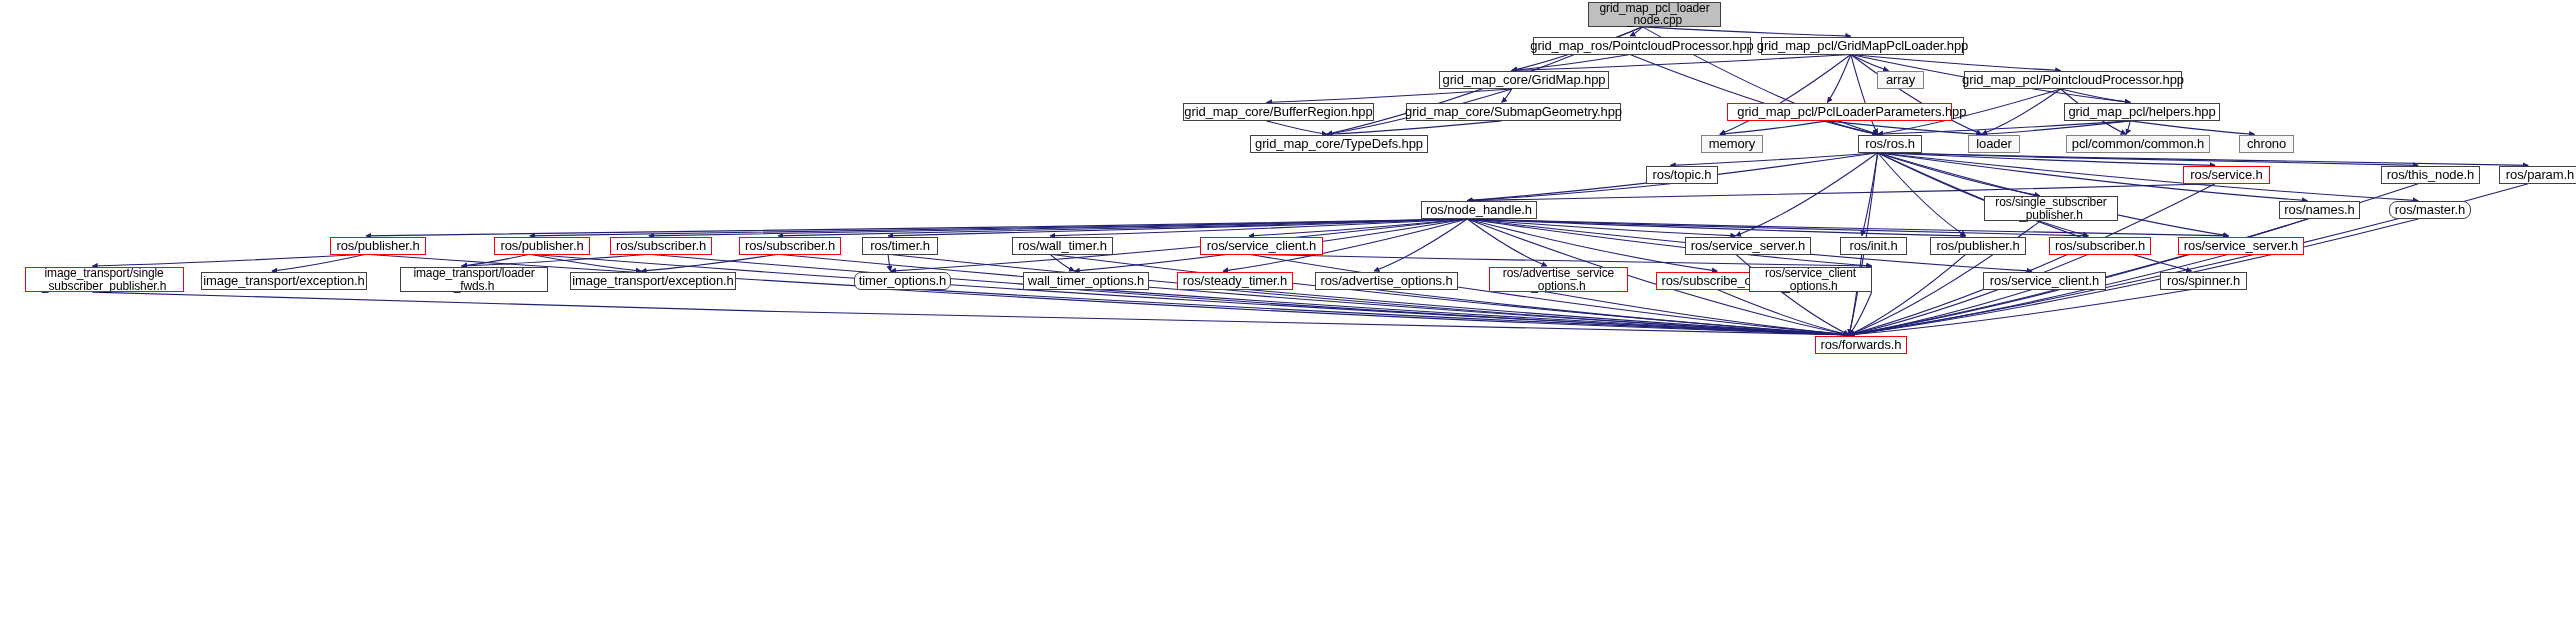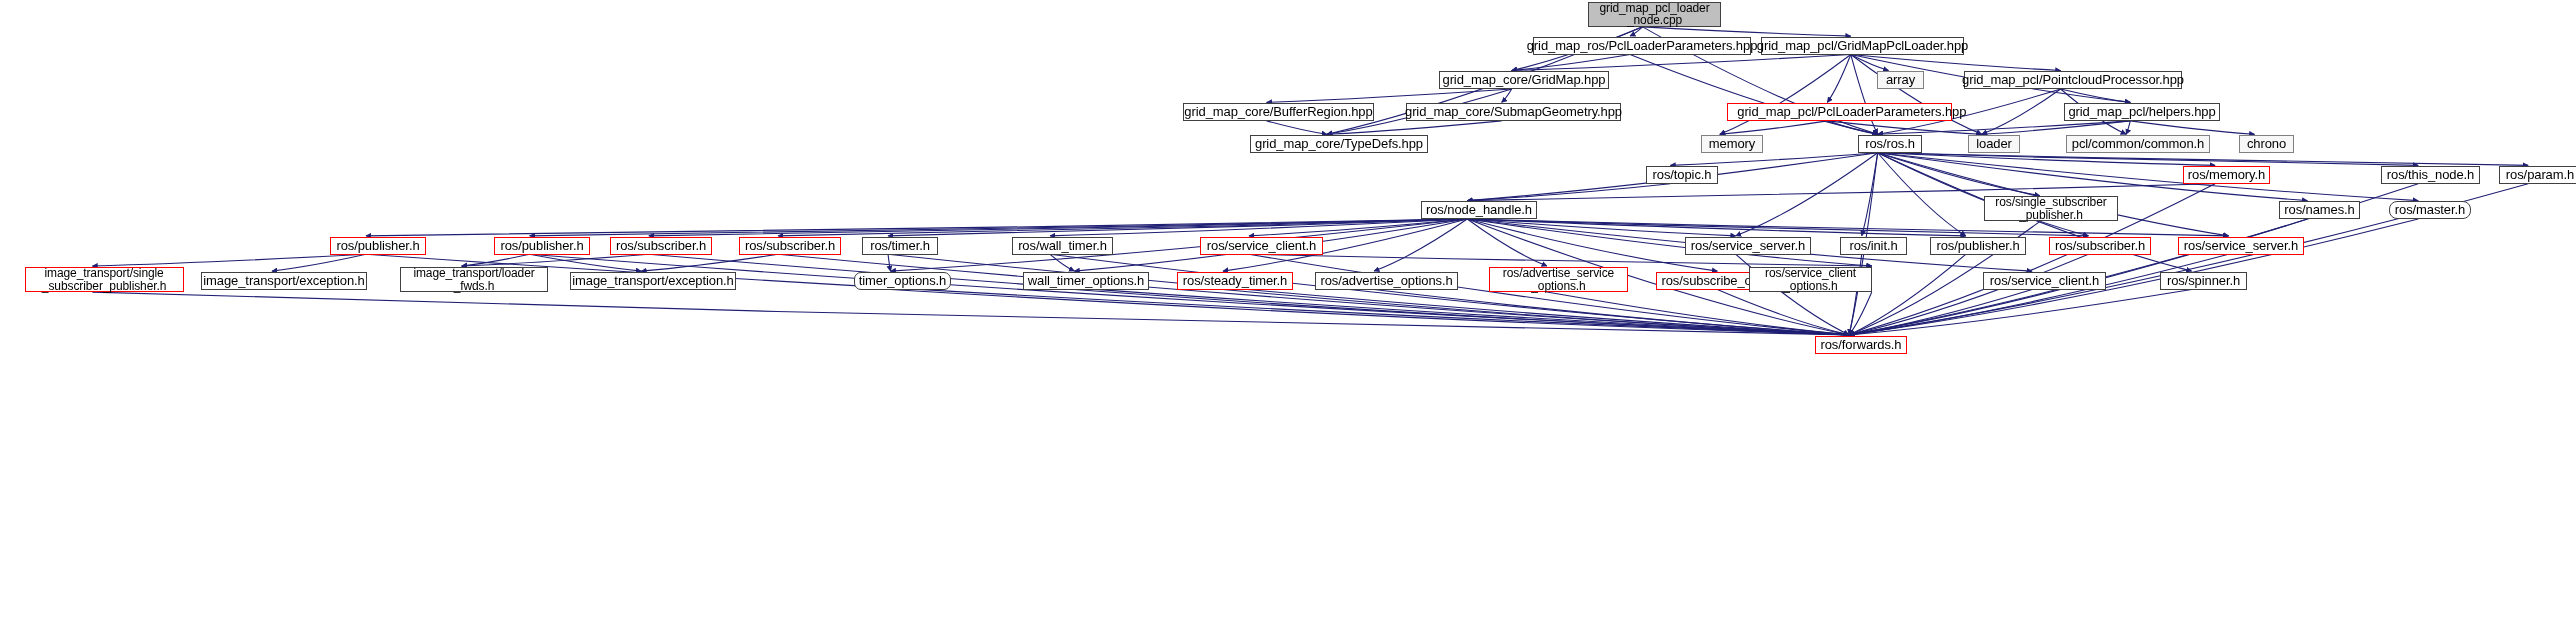--- a/index.html
+++ b/index.html
@@ -158,37 +158,37 @@
         <path d="M 2046 345 C 2099.2544 367.68, 2156.0256 388.2, 2203 399" marker-end="url(#arrow)"></path>
         <path d="M 2230 348 C 2220.8416 369.42, 2211.0784 388.8, 2203 399" marker-end="url(#arrow)"></path>
         <path d="M 2421 345 C 2347.0544 367.68, 2268.2255999999998 388.2, 2203 399" marker-end="url(#arrow)"></path>
         <path d="M 2611 345 C 2472.6064 367.68, 2325.0735999999997 388.2, 2203 399" marker-end="url(#arrow)"></path>
         <path d="M 110 348 C 791.16 369.42, 1605.56 388.8, 2203 399" marker-end="url(#arrow)"></path>
       </g>
   </svg>
   <div id="node-layer">
       <div class="node root" style="left: 1576px; top: 1.7px; width: 133px; height: 25px; font-size: 12px;">grid_map_pcl_loader
 _node.cpp</div>
-      <div class="node solid" style="left: 1521px; top: 37px; width: 218px; height: 17.6px;">grid_map_ros/PclLoaderParameters.hpp</div>
+      <div class="node solid" style="left: 1521px; top: 37px; width: 218px; height: 17.6px;">grid_map_ros/PointcloudProcessor.hpp</div>
       <div class="node solid" style="left: 1749px; top: 37px; width: 203px; height: 17.6px;">grid_map_pcl/GridMapPclLoader.hpp</div>
       <div class="node solid" style="left: 1427px; top: 71px; width: 170px; height: 17.6px;">grid_map_core/GridMap.hpp</div>
       <div class="node grey" style="left: 1865px; top: 71px; width: 47px; height: 17.6px;">array</div>
       <div class="node solid" style="left: 1952px; top: 71px; width: 218px; height: 17.6px;">grid_map_pcl/PointcloudProcessor.hpp</div>
       <div class="node solid" style="left: 1171px; top: 103px; width: 191px; height: 17.6px;">grid_map_core/BufferRegion.hpp</div>
       <div class="node solid" style="left: 1394px; top: 103px; width: 215px; height: 17.6px;">grid_map_core/SubmapGeometry.hpp</div>
       <div class="node red" style="left: 1715px; top: 103px; width: 225px; height: 17.6px; padding-left: 28px;">grid_map_pcl/PclLoaderParameters.hpp</div>
       <div class="node solid" style="left: 2052px; top: 103px; width: 156px; height: 17.6px;">grid_map_pcl/helpers.hpp</div>
       <div class="node solid" style="left: 1238px; top: 135px; width: 178px; height: 17.6px;">grid_map_core/TypeDefs.hpp</div>
       <div class="node grey" style="left: 1689px; top: 135px; width: 62px; height: 17.6px;">memory</div>
       <div class="node solid" style="left: 1846px; top: 135px; width: 64px; height: 17.6px;">ros/ros.h</div>
       <div class="node grey" style="left: 1956px; top: 135px; width: 52px; height: 17.6px;">loader</div>
       <div class="node grey" style="left: 2054px; top: 135px; width: 144px; height: 17.6px;">pcl/common/common.h</div>
       <div class="node grey" style="left: 2227px; top: 135px; width: 55px; height: 17.6px;">chrono</div>
       <div class="node solid" style="left: 1634px; top: 166px; width: 72px; height: 17.6px;">ros/topic.h</div>
-      <div class="node red" style="left: 2171px; top: 166px; width: 87px; height: 17.6px;">ros/memory.h</div>
+      <div class="node red" style="left: 2171px; top: 166px; width: 87px; height: 17.6px;">ros/service.h</div>
       <div class="node solid" style="left: 2369px; top: 166px; width: 99px; height: 17.6px;">ros/this_node.h</div>
       <div class="node solid" style="left: 2487px; top: 166px; width: 82px; height: 17.6px;">ros/param.h</div>
       <div class="node solid" style="left: 1409px; top: 201px; width: 116px; height: 17.6px;">ros/node_handle.h</div>
       <div class="node solid" style="left: 1972px; top: 196px; width: 134px; height: 25px; font-size: 12px;">ros/single_subscriber
 _publisher.h</div>
       <div class="node solid" style="left: 2267px; top: 201px; width: 81px; height: 17.6px;">ros/names.h</div>
       <div class="node solid" style="left: 2377px; top: 201px; width: 82px; height: 17.6px; border-radius: 8px;">ros/master.h</div>
       <div class="node red" style="left: 318px; top: 237px; width: 96px; height: 17.6px;">ros/publisher.h</div>
       <div class="node red" style="left: 482px; top: 237px; width: 96px; height: 17.6px;">ros/publisher.h</div>
       <div class="node red" style="left: 598px; top: 237px; width: 102px; height: 17.6px;">ros/subscriber.h</div>

